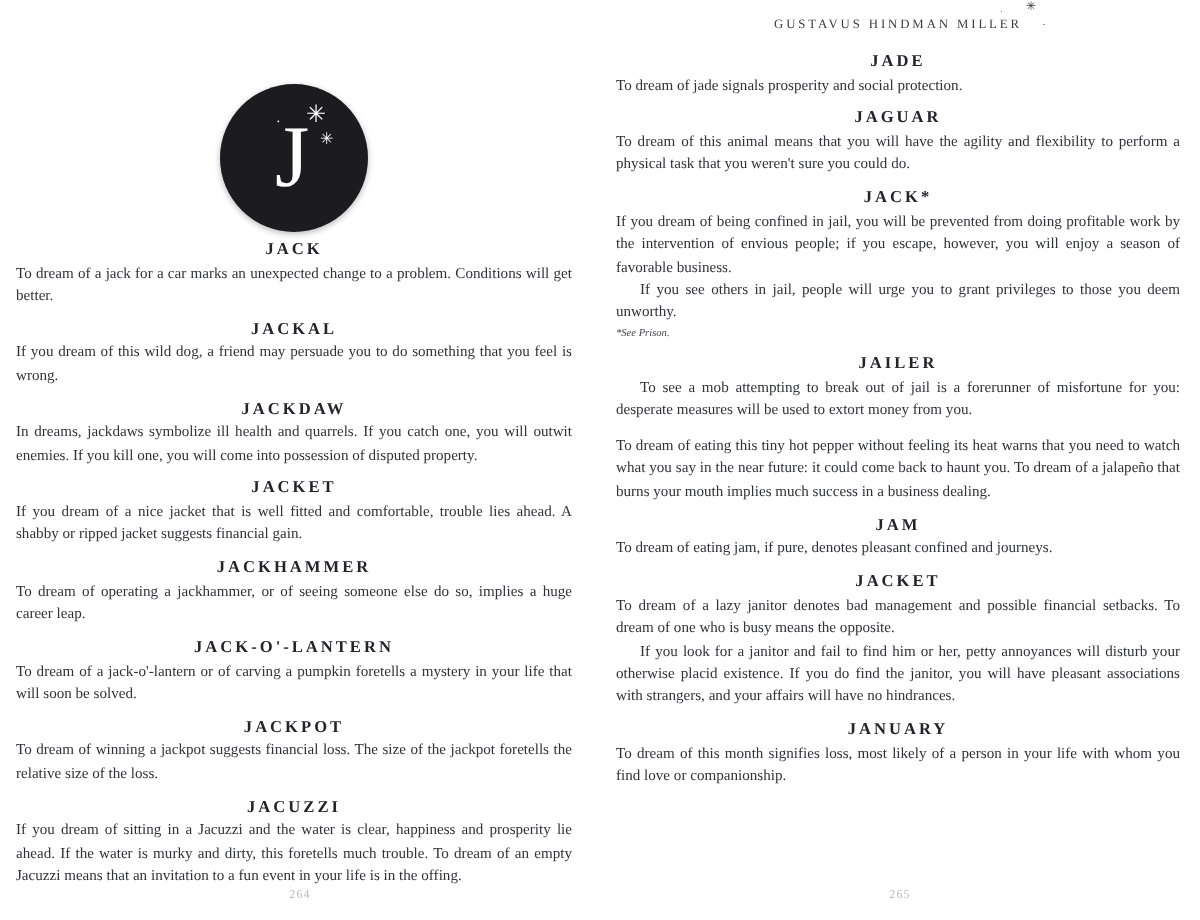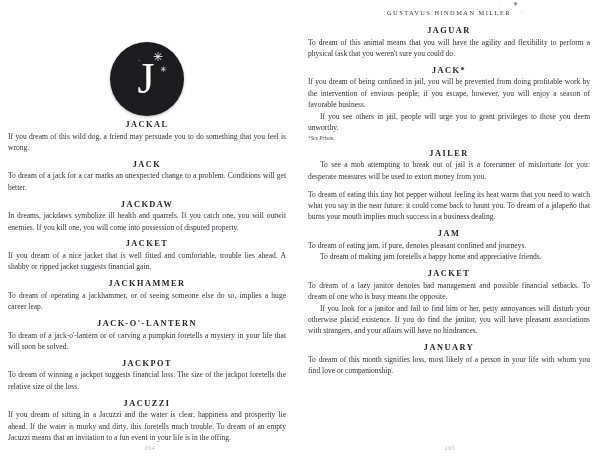--- a/index.html
+++ b/index.html
@@ -148,29 +148,29 @@
       <div class="badge">
         <span class="badge-star s1">·</span>
         <span class="badge-star s2">✳</span>
         <span class="badge-star s3">✳</span>
         <span class="badge-letter">J</span>
       </div>
     </div>
 
     <div class="column" id="left-column">
         <div class="entry">
+          <div class="entry-term">JACK</div>
+          <div class="entry-body">
+            <p>To dream of a jack for a car marks an unexpected change to a problem. Conditions will get better.</p>
+          </div>
+        </div>
+        <div class="entry">
           <div class="entry-term">JACKAL</div>
           <div class="entry-body">
             <p>If you dream of this wild dog, a friend may persuade you to do something that you feel is wrong.</p>
-          </div>
-        </div>
-        <div class="entry">
-          <div class="entry-term">JACK</div>
-          <div class="entry-body">
-            <p>To dream of a jack for a car marks an unexpected change to a problem. Conditions will get better.</p>
           </div>
         </div>
         <div class="entry">
           <div class="entry-term">JACKDAW</div>
           <div class="entry-body">
             <p>In dreams, jackdaws symbolize ill health and quarrels. If you catch one, you will outwit enemies. If you kill one, you will come into possession of disputed property.</p>
           </div>
         </div>
         <div class="entry">
           <div class="entry-term">JACKET</div>
@@ -211,20 +211,26 @@
 
     <div class="running-head">
       <span class="rh-star rh-star-b">·</span>
       <span class="rh-star rh-star-c">✳</span>
       <span class="running-head-text">GUSTAVUS HINDMAN MILLER</span>
       <span class="rh-star rh-star-a">·</span>
     </div>
 
     <div class="column" id="right-column">
         <div class="entry">
+          <div class="entry-term">JADE</div>
+          <div class="entry-body">
+            <p>To dream of jade signals prosperity and social protection.</p>
+          </div>
+        </div>
+        <div class="entry">
           <div class="entry-term">JAGUAR</div>
           <div class="entry-body">
             <p>To dream of this animal means that you will have the agility and flexibility to perform a physical task that you weren't sure you could do.</p>
           </div>
         </div>
         <div class="entry">
           <div class="entry-term">JACK*</div>
           <div class="entry-body">
             <p>If you dream of being confined in jail, you will be prevented from doing profitable work by the intervention of envious people; if you escape, however, you will enjoy a season of favorable business.</p>
             <p class="indent">If you see others in jail, people will urge you to grant privileges to those you deem unworthy.</p>
@@ -239,21 +245,20 @@
         </div>
         <div class="entry">
           <div class="entry-body">
             <p>To dream of eating this tiny hot pepper without feeling its heat warns that you need to watch what you say in the near future: it could come back to haunt you. To dream of a jalapeño that burns your mouth implies much success in a business dealing.</p>
           </div>
         </div>
         <div class="entry">
           <div class="entry-term">JAM</div>
           <div class="entry-body">
             <p>To dream of eating jam, if pure, denotes pleasant confined and journeys.</p>
-            <p class="indent">To dream of making jam foretells a happy home and appreciative friends.</p>
           </div>
         </div>
         <div class="entry">
           <div class="entry-term">JACKET</div>
           <div class="entry-body">
             <p>To dream of a lazy janitor denotes bad management and possible financial setbacks. To dream of one who is busy means the opposite.</p>
             <p class="indent">If you look for a janitor and fail to find him or her, petty annoyances will disturb your otherwise placid existence. If you do find the janitor, you will have pleasant associations with strangers, and your affairs will have no hindrances.</p>
           </div>
         </div>
         <div class="entry">

